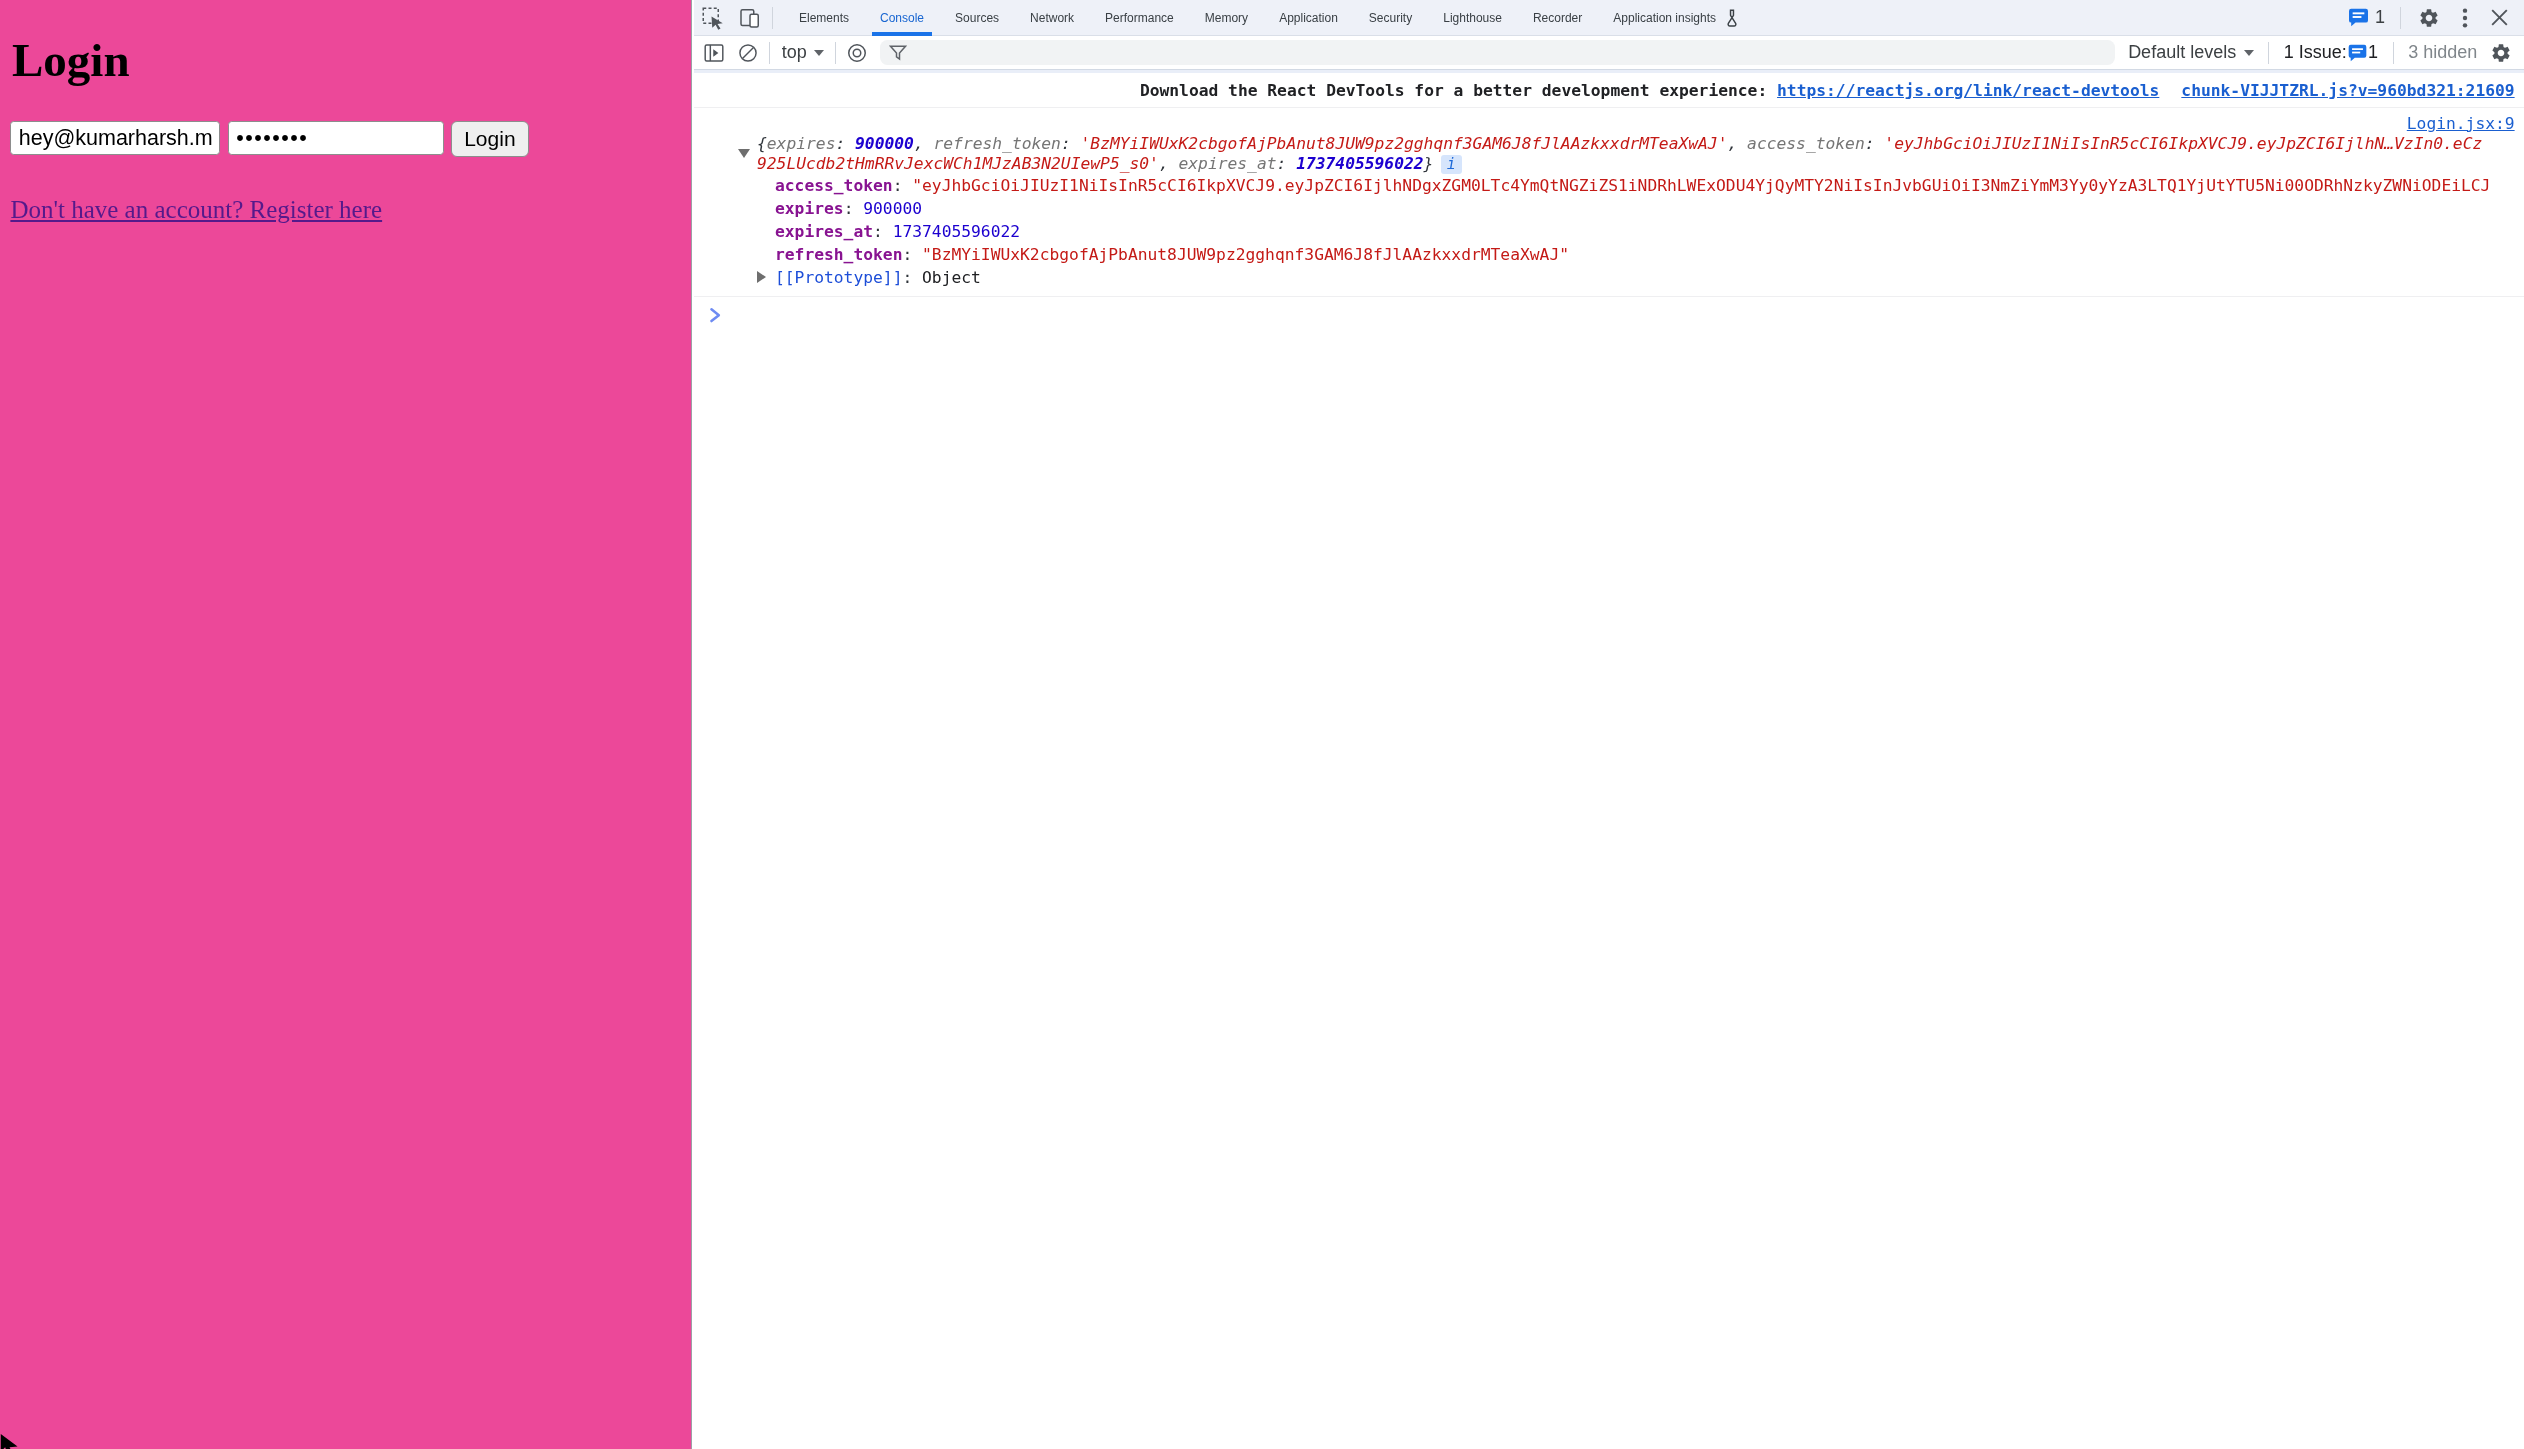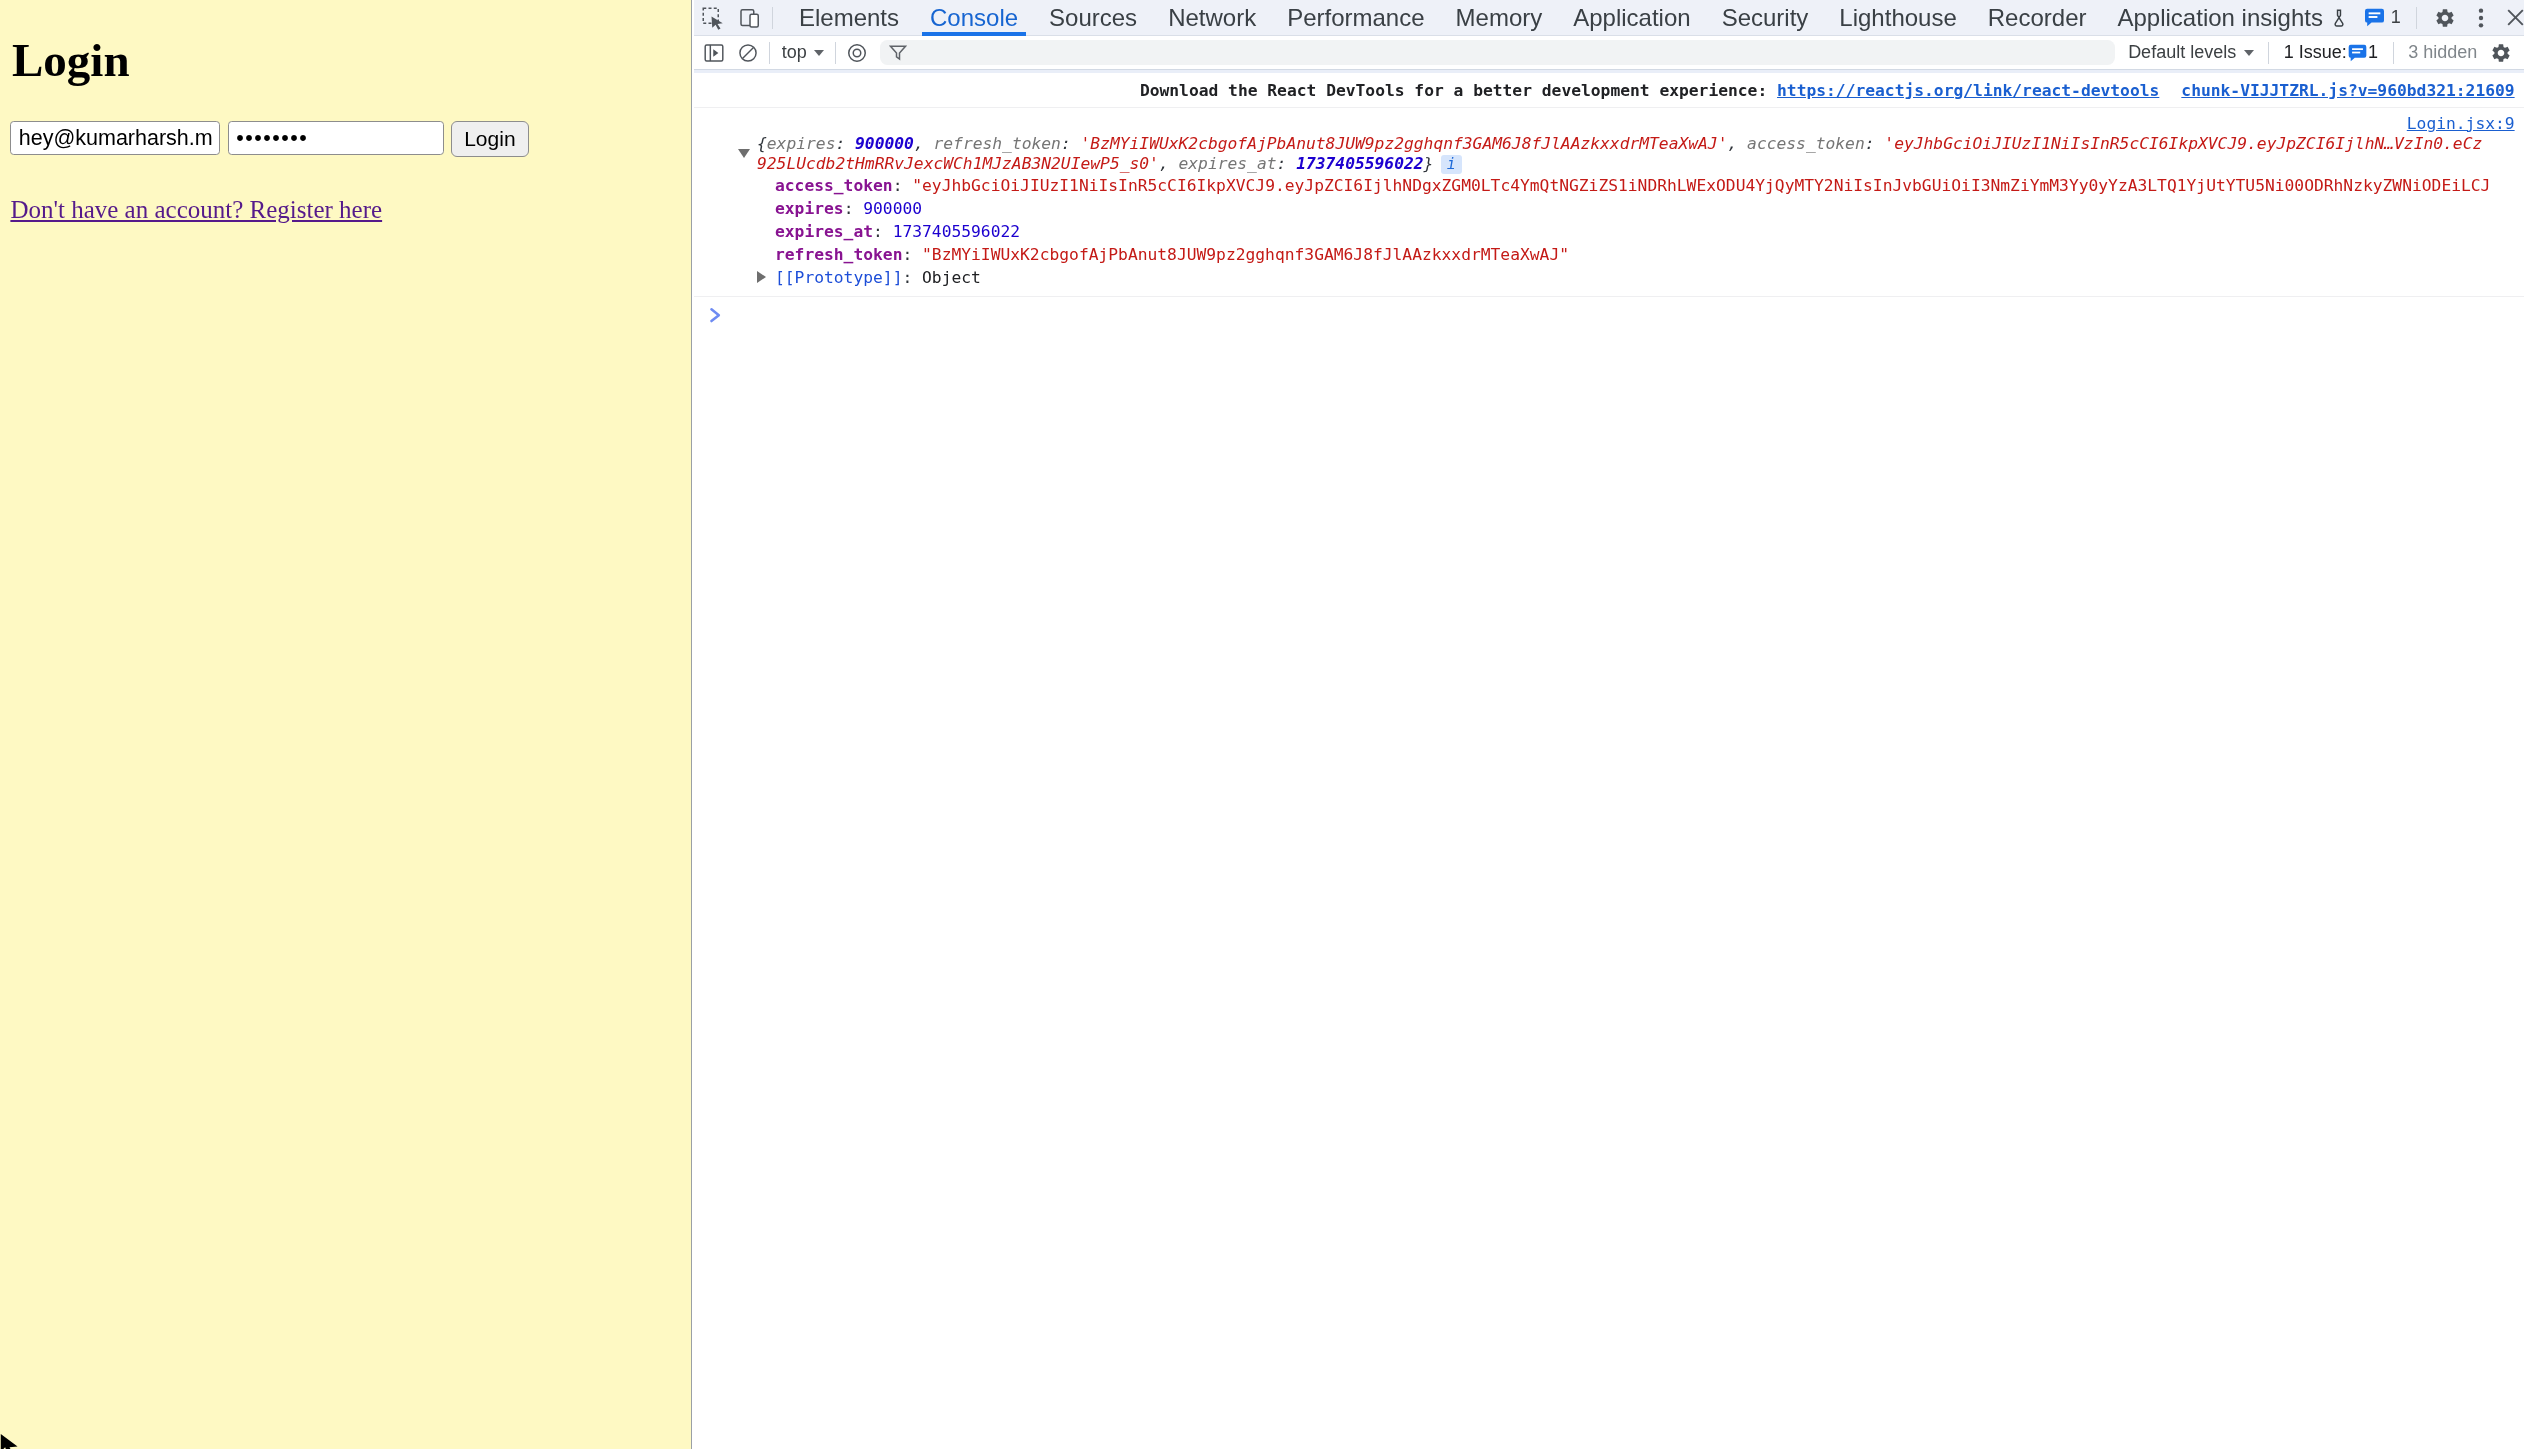--- a/index.html
+++ b/index.html
@@ -2,21 +2,21 @@
 <html style="font-size:12px"><head>
 <meta charset="utf-8">
 <style>
   * { box-sizing: border-box; }
   html,body { margin:0; padding:0; }
   body {
     width:2525px; height:1450px; overflow:hidden; background:#fff; position:relative;
     font-family:"Liberation Sans", sans-serif;
   }
   
-  .webpage { position:absolute; left:0; top:0; width:692px; height:1450px; background:#fef9c3;
+  .webpage { position:absolute; left:0; top:0; width:692px; height:1450px; background:#ec4899;
              border-right:1.5px solid #9aa0a6; }
   .webpage h1 { font-family:"Liberation Serif", serif; font-size:47px; font-weight:bold;
                 margin:33px 0 34px 12px; color:#000; }
   .login-form { margin-left:10.4px; display:flex; align-items:stretch; gap:7.4px; }
   .login-form input { height:34px; border:1.5px solid #8d8d8d; border-radius:3.7px;
                       font-size:21.5px; padding:0 7.4px; color:#000; outline:none;
                       font-family:"Liberation Sans", sans-serif; }
   .email-input { width:210px; }
   .password-input { width:216px; font-size:19px; letter-spacing:1.5px; }
   .login-btn { height:36px; padding:0 12px; font-size:21px; color:#000;
@@ -30,21 +30,21 @@
   
   .devtools { position:absolute; left:694px; top:0; width:1831px; height:1450px; background:#fff; }
 
   
   .tabbar { height:36px; background:#eef1f8; border-bottom:0.7px solid #dadfe8;
             display:flex; align-items:center; }
   .icon-btn { width:37px; height:36px; display:flex; align-items:center; justify-content:center;
               flex:none; cursor:pointer; }
   .vsep { width:0.7px; height:22px; background:#d0d5dd; margin:0 4.4px; flex:none; }
   .tabs { display:flex; height:36px; margin-left:6px; }
-  .tab { display:flex; align-items:center; gap:7.4px; padding:0 15.5px; font-size:24px;
+  .tab { display:flex; align-items:center; gap:7.4px; padding:0 15.5px; font-size:12px;
          color:#3a4045; cursor:pointer; position:relative; white-space:nowrap; }
   .tab.active { color:#1765d1; }
   .tab.active::after { content:""; position:absolute; left:7.4px; right:7.4px; bottom:0;
                        height:3.7px; background:#1a73e8; }
   .tabbar-right { margin-left:auto; display:flex; align-items:center; gap:10.4px; padding-right:12px; }
   .msg-count { display:flex; align-items:center; gap:6px; font-size:18px; color:#3c4043; cursor:pointer; }
 
   
   .con-toolbar { height:33px; background:#fff; display:flex; align-items:center; padding:0 10.4px 0 3px; }
   .con-toolbar .icon-btn { height:33px; width:34px; }

